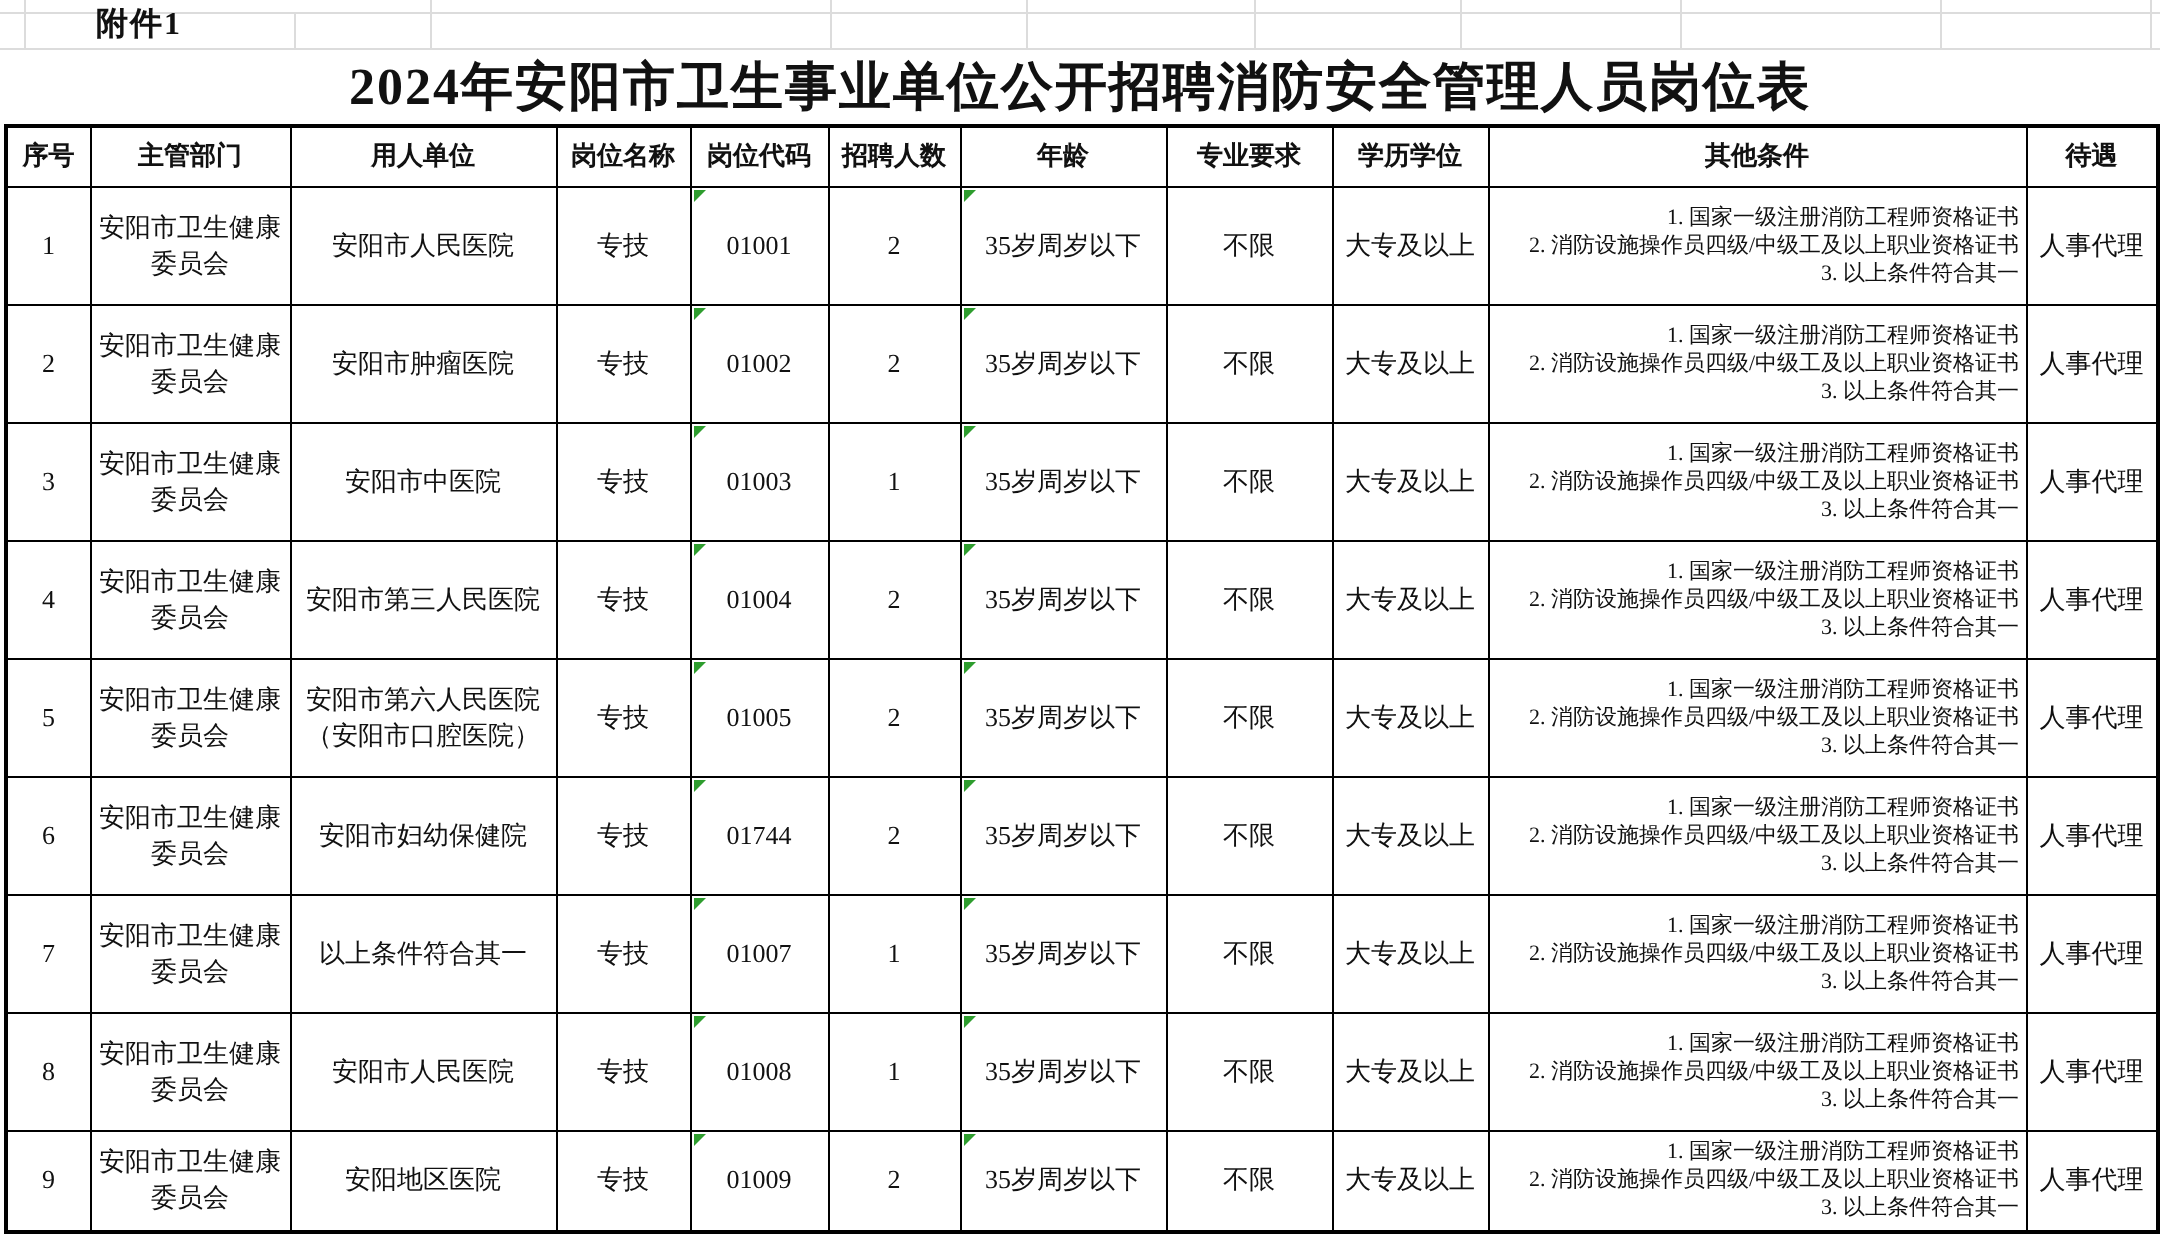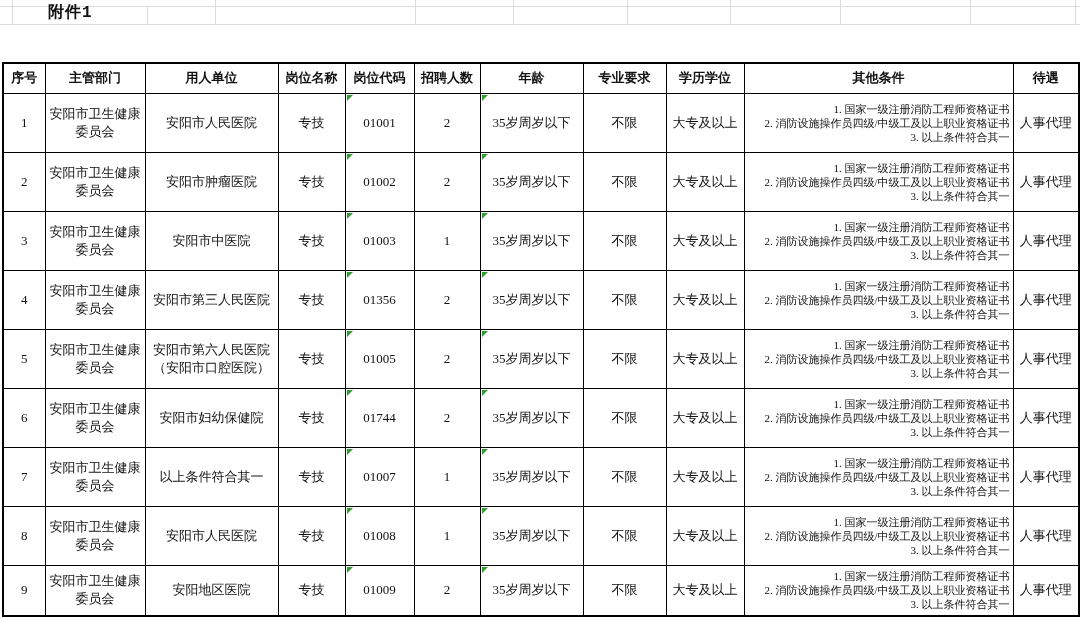--- a/index.html
+++ b/index.html
@@ -10,21 +10,21 @@
     color:#111111;
     font-family:"Liberation Serif","DejaVu Serif",serif;
     overflow:hidden;
   }
   
   .gridline{position:absolute;background:#dcdcdc;}
   .gl-h{height:1px;}
   .gl-v{width:1px;}
   .attachment{
     position:absolute;left:48px;top:2px;
-    font-size:16px;font-weight:bold;letter-spacing:1px;font-family:Liberation Mono, monospace;
+    font-size:16px;font-weight:bold;letter-spacing:1px;
   }
   .title{
     position:absolute;left:0;top:26px;width:100%;
     text-align:center;font-size:26px;font-weight:bold;
     letter-spacing:1px;white-space:nowrap;
   }
   table.positions{
     position:absolute;left:2px;top:62px;width:1076px;
     border-collapse:collapse;table-layout:fixed;
     border:2px solid #000;
@@ -63,20 +63,21 @@
   <div class="gridline gl-v" style="left:415px;top:0;height:24px;"></div>
   <div class="gridline gl-v" style="left:513px;top:0;height:24px;"></div>
   <div class="gridline gl-v" style="left:627px;top:0;height:24px;"></div>
   <div class="gridline gl-v" style="left:730px;top:0;height:24px;"></div>
   <div class="gridline gl-v" style="left:840px;top:0;height:24px;"></div>
   <div class="gridline gl-v" style="left:970px;top:0;height:24px;"></div>
   <div class="gridline gl-v" style="left:1075px;top:0;height:24px;"></div>
 
   <div class="attachment">附件1</div>
 
+  <div class="title">2024年安阳市卫生事业单位公开招聘消防安全管理人员岗位表</div>
 
   <table class="positions">
     <colgroup>
       <col style="width:42px">
         <col style="width:100px">
         <col style="width:133px">
       <col style="width:67px">
         <col style="width:69px">
         <col style="width:66px">
       <col style="width:103px">
@@ -170,21 +171,21 @@
           </td>
       <td>人事代理</td>
     </tr>
         <tr>
       <td>4</td>
       <td>安阳市卫生健康委员会</td>
       <td>安阳市第三人民医院</td>
       <td>专技</td>
       <td class="rel">
         <span class="tri"></span>
-        <span class="val">01356</span>
+        <span class="val">01004</span>
       </td>
       <td>2</td>
       <td class="rel agecell">
         <span class="tri"></span>
         <span class="val">35岁周岁以下</span>
       </td>
       <td>不限</td>
       <td>大专及以上</td>
       <td class="other">
             <div>1. 国家一级注册消防工程师资格证书</div>

